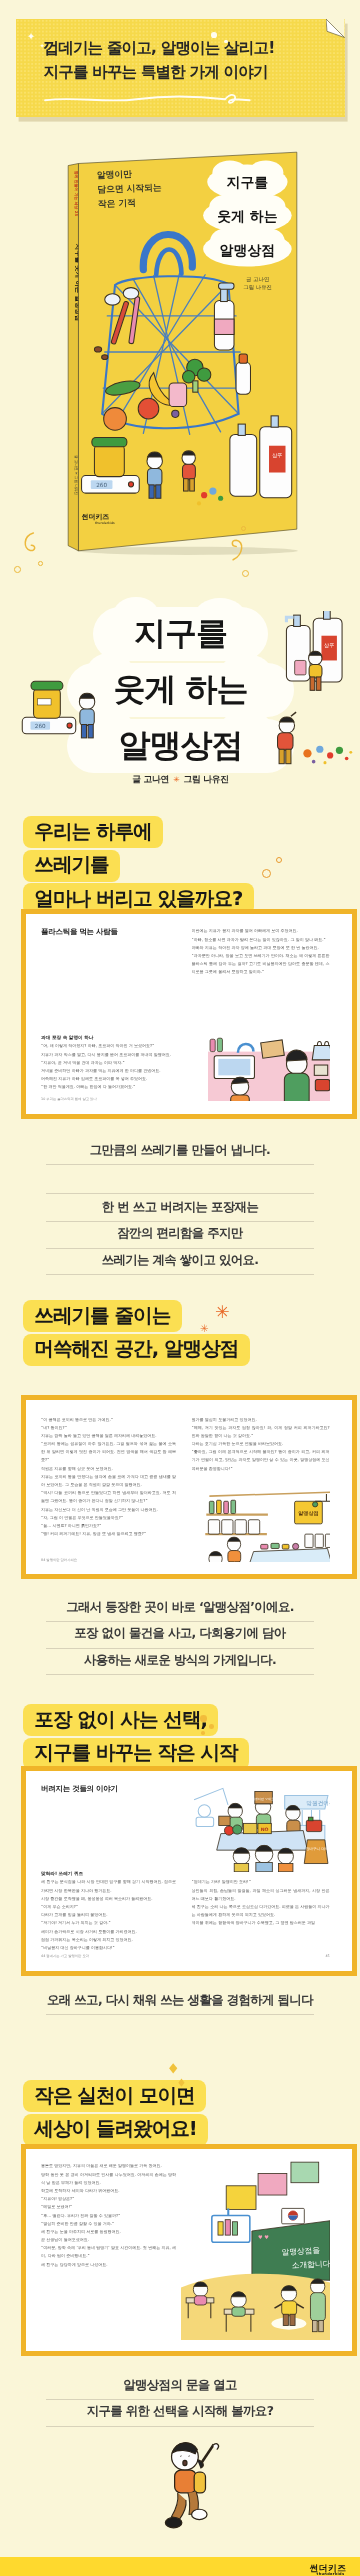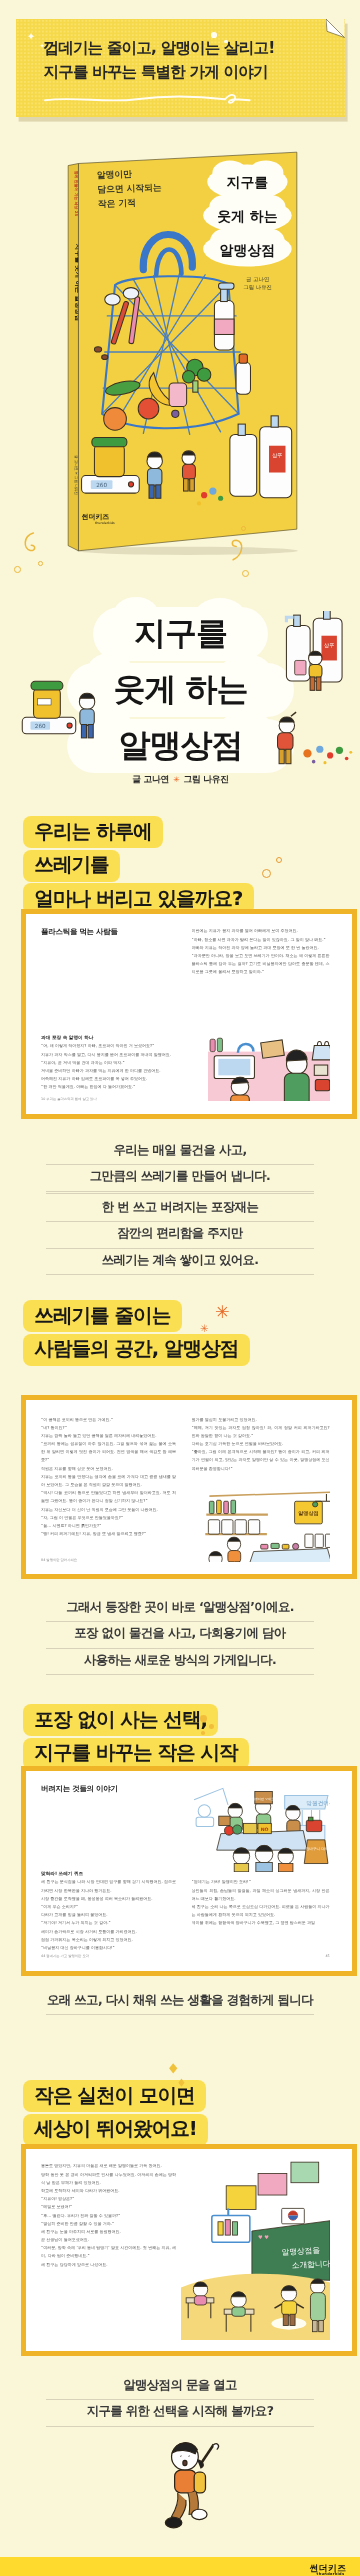--- a/index.html
+++ b/index.html
@@ -369,32 +369,31 @@
             <path d="M212,16 c0,-10 8,-10 8,0 M226,16 c0,-10 8,-10 8,0" fill="none" stroke-width="2"></path>
             <rect x="206" y="54" width="26" height="20" fill="#e8e2d0"></rect>
             <rect x="208" y="82" width="28" height="22" rx="4" fill="#d8442f"></rect>
           </g>
         </svg>
       </div>
     </div>
   </div>
 
   <div class="quote" style="top:1138px;">
-    <div class="qline">우리는 매일 물건을 사고,</div>
     <div class="qline">그만큼의 쓰레기를 만들어 냅니다.</div>
   </div>
   <div class="quote top-rule" style="top:1193px;">
     <div class="qline">한 번 쓰고 버려지는 포장재는</div>
     <div class="qline">잠깐의 편리함을 주지만</div>
     <div class="qline">쓰레기는 계속 쌓이고 있어요.</div>
   </div>
 
   <div class="heading" style="top:1300px;">
     <div class="pill-row"><span class="pill">쓰레기를 줄이는</span></div>
-    <div class="pill-row"><span class="pill">사람들의 공간, 알맹상점</span></div>
+    <div class="pill-row"><span class="pill">머쓱해진 공간, 알맹상점</span></div>
   </div>
   <span class="h-ast" style="left:215px;top:1302px;font-size:17.5px;">✳</span>
   <span class="h-ast" style="left:200px;top:1322px;font-size:10.3px;">✳</span>
 
   <div class="spread" style="top:1395px;height:184px;">
     <div class="spread-inner">
       <div class="s-col left" style="top:15.5px;bottom:12.4px;">
         <div class="s-body" style="max-height:135px;overflow:hidden;display:block;">“이 공책은 코끼리 똥으로 만든 거예요.”
 “네? 똥이요?”
 지유는 깜짝 놀라 들고 있던 공책을 얼른 제자리에 내려놓았어요.
@@ -549,21 +548,21 @@
       </div>
     </div>
   </div>
 
   <div class="quote" style="top:1988px;">
     <div class="qline">오래 쓰고, 다시 채워 쓰는 생활을 경험하게 됩니다</div>
   </div>
 
   <div class="heading" style="top:2080px;">
     <div class="pill-row"><span class="pill">작은 실천이 모이면</span></div>
-    <div class="pill-row"><span class="pill">세상이 뛰어왔어요!</span></div>
+    <div class="pill-row"><span class="pill">세상이 들려왔어요!</span></div>
   </div>
   <svg class="curl" style="left:166px;top:2062px;" width="20.6" height="27" viewBox="0 0 40 52">
     <polygon points="14,2 22,12 14,22 6,12" fill="#f0c23c"></polygon>
     <polygon points="30,32 36,40 30,48 24,40" fill="#f0c23c"></polygon>
   </svg>
 
   <div class="spread" style="top:2144px;height:212px;">
     <div class="spread-inner">
       <div class="s-col left">
         <div class="s-body">용돈도 받았지만, 지유의 마음은 새로 배운 알맹이들로 가득 찼어요.

